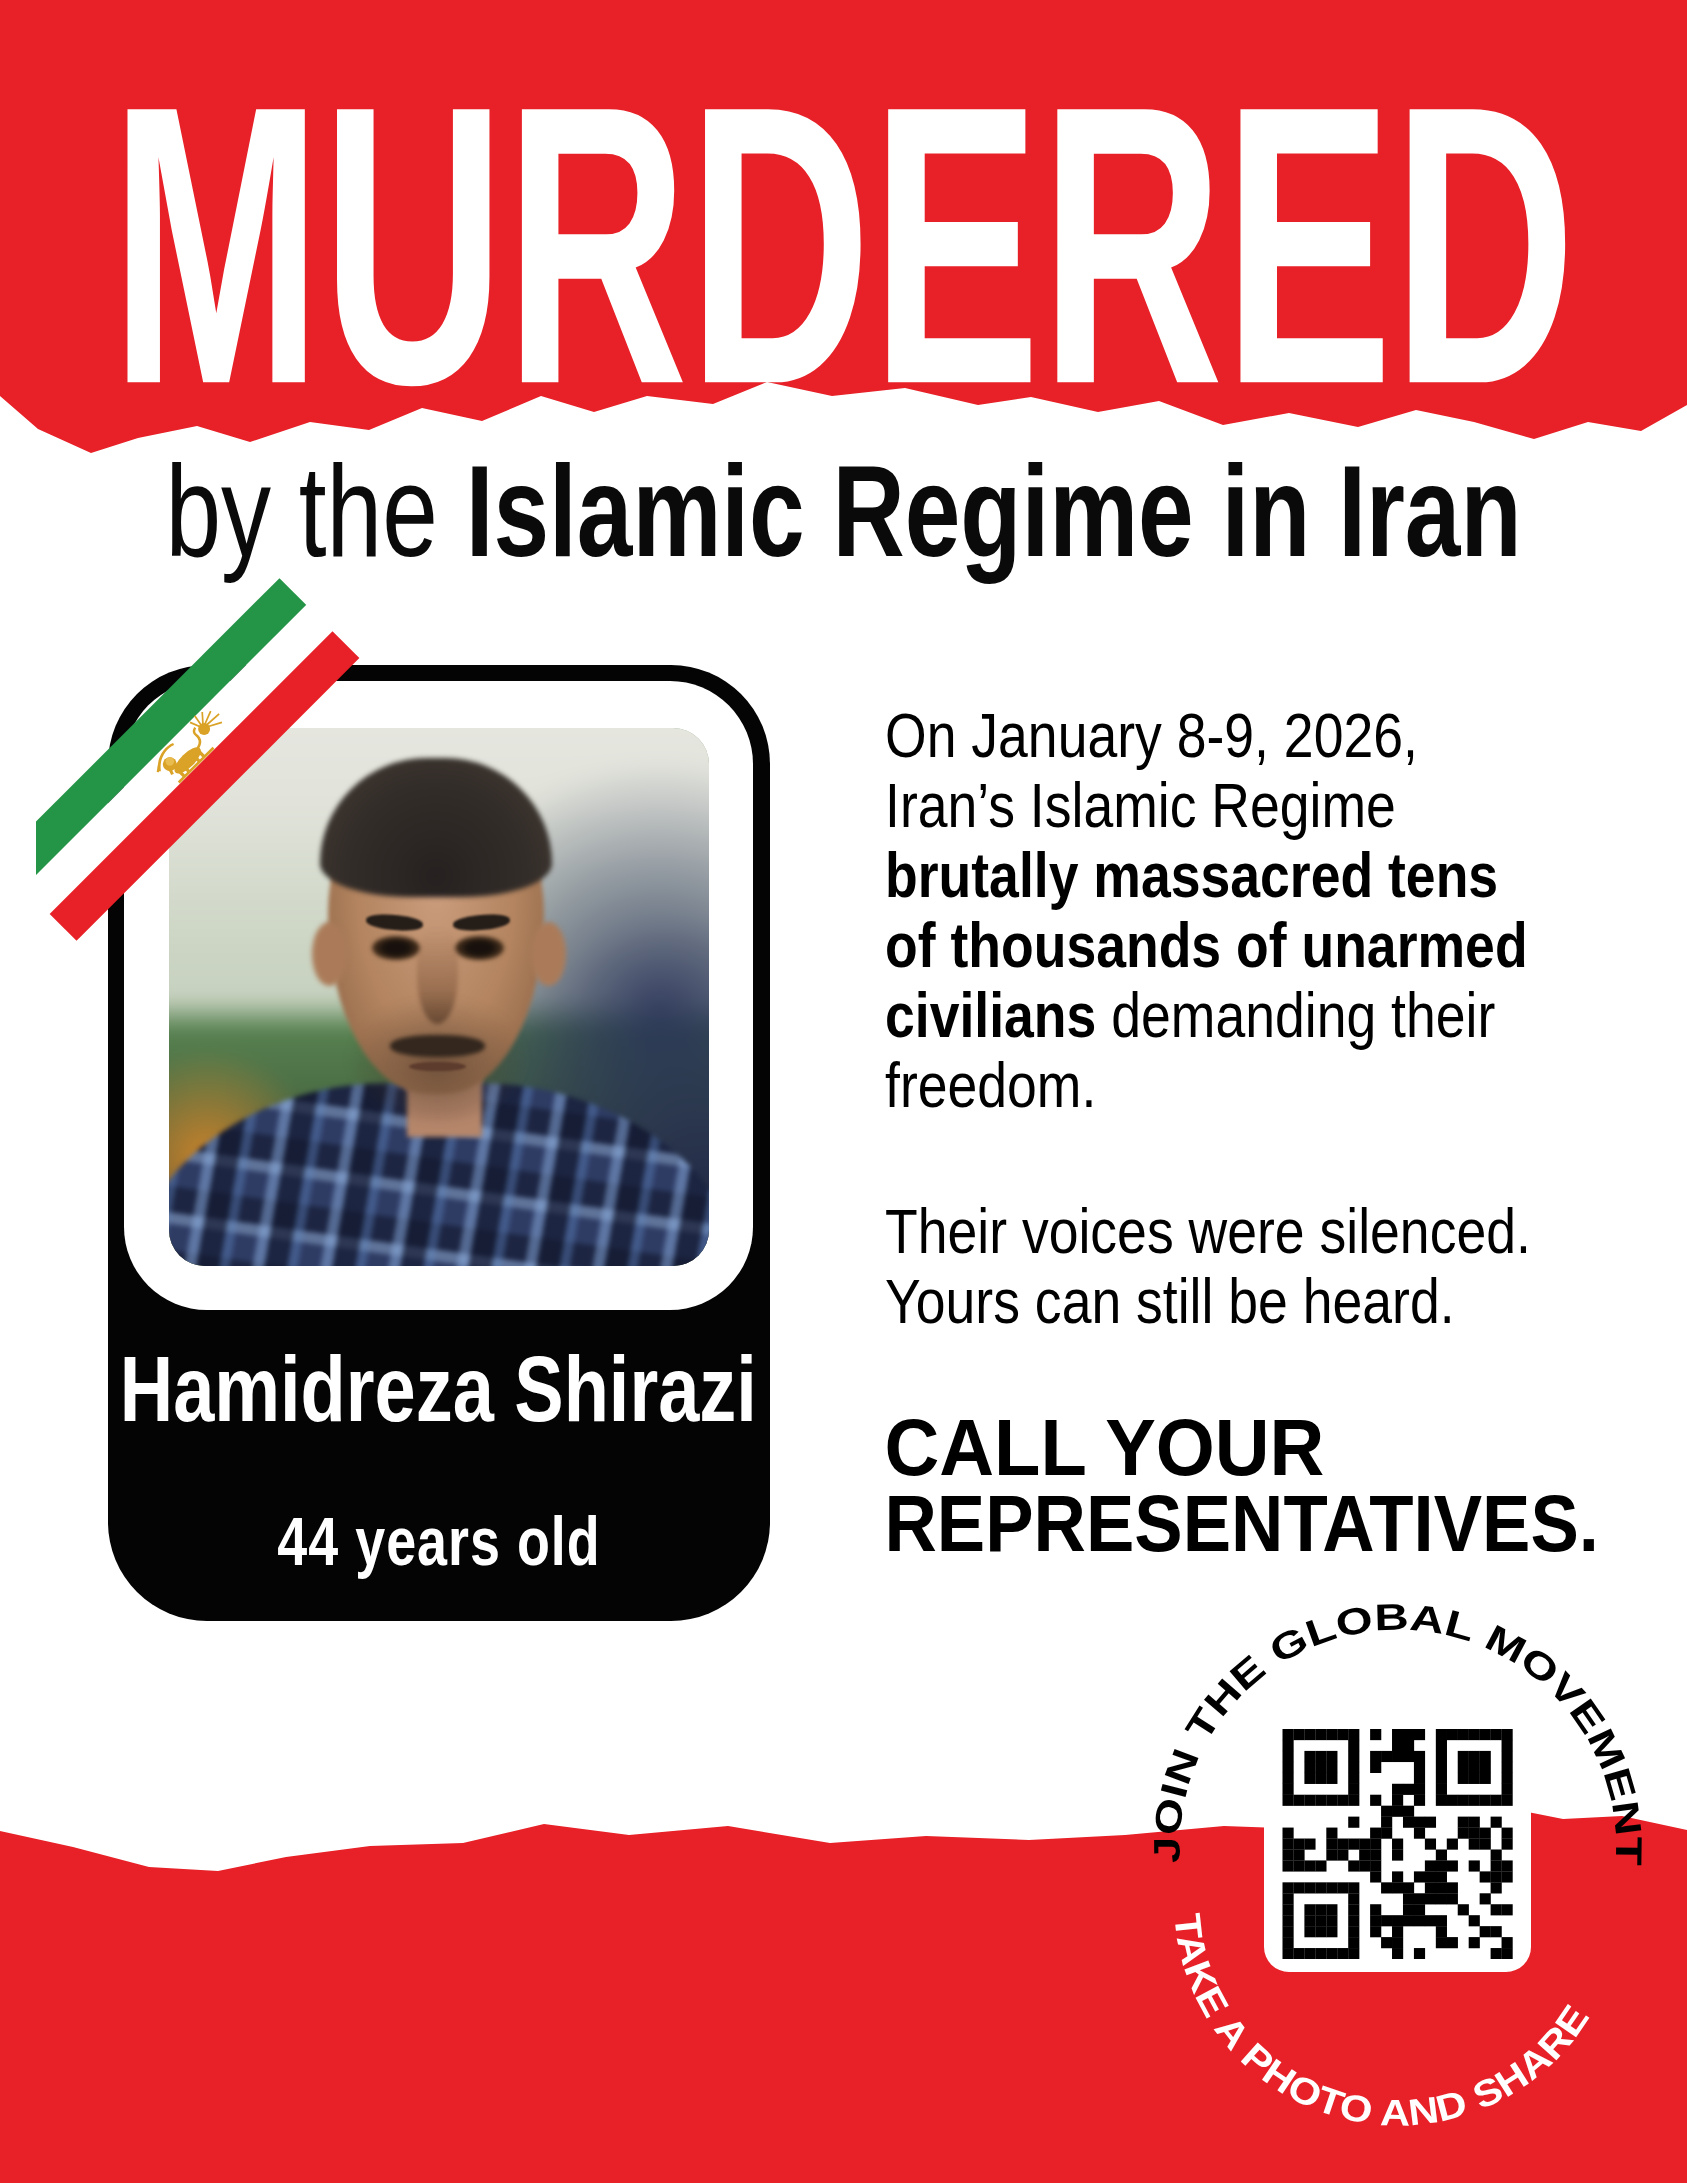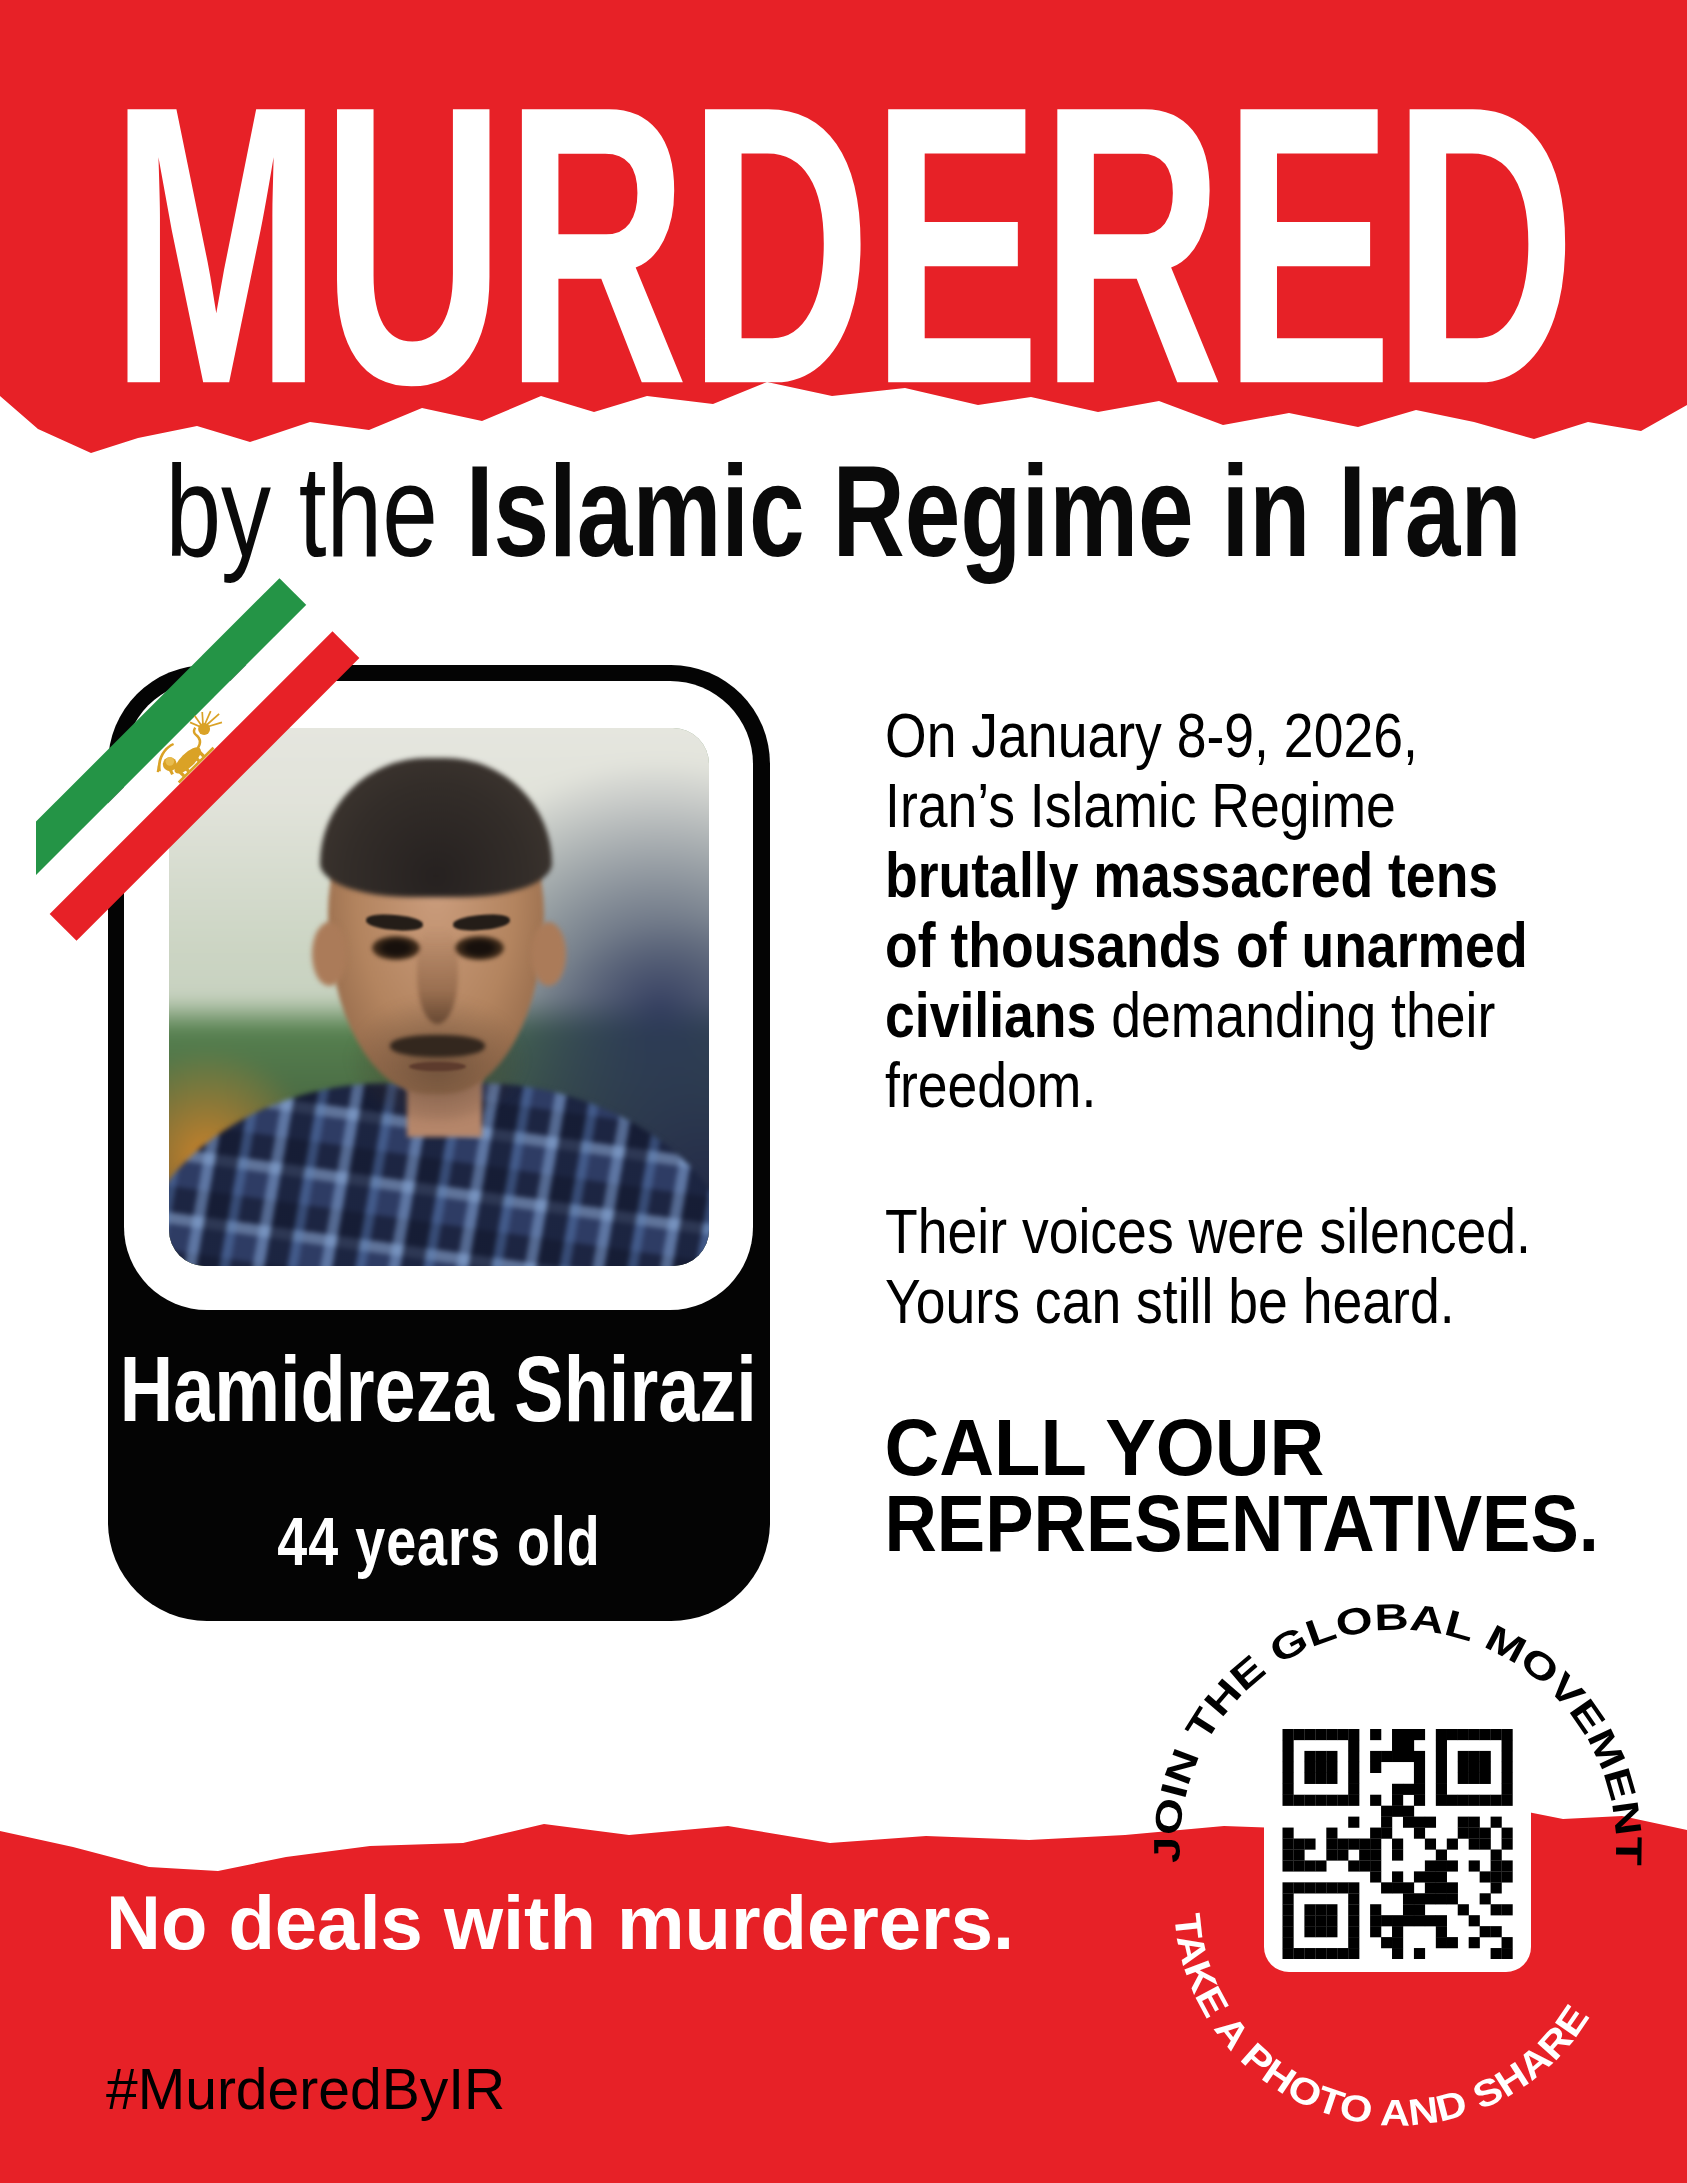--- a/index.html
+++ b/index.html
@@ -395,23 +395,21 @@
         <rect x="82.86" y="331.43" width="16.87" height="16.87"></rect>
         <rect x="99.43" y="331.43" width="16.87" height="16.87"></rect>
         <rect x="165.71" y="331.43" width="16.87" height="16.87"></rect>
         <rect x="198.86" y="331.43" width="16.87" height="16.87"></rect>
         <rect x="314.86" y="331.43" width="16.87" height="16.87"></rect>
         <rect x="331.43" y="331.43" width="16.87" height="16.87"></rect>
       </svg>
   </div>
 
   <div id="footer-lines" class="abs">
-    <div>No deals with murderers.</div>
   </div>
-  <div id="hashtag" class="abs">#MurderedByIR</div>
 
   <svg id="overlay" class="abs" viewBox="0 0 2550 3300">
     <defs>
       <path id="arcTop" d="M 1785 2830 A 330 330 0 1 1 2441 2830" fill="none"></path>
       <path id="arcBottom" d="M 1775 2875 A 338 338 0 0 0 2451 2875" fill="none"></path>
     </defs>
 
     <text x="167" y="578" font-size="600" font-weight="700" fill="#ffffff" textLength="2215" lengthAdjust="spacingAndGlyphs">MURDERED</text>
 
     <text x="250" y="840" font-size="195" fill="#0a0a0a" textLength="2050" lengthAdjust="spacingAndGlyphs"><tspan font-weight="400">by the </tspan><tspan font-weight="700">Islamic Regime in Iran</tspan></text>

